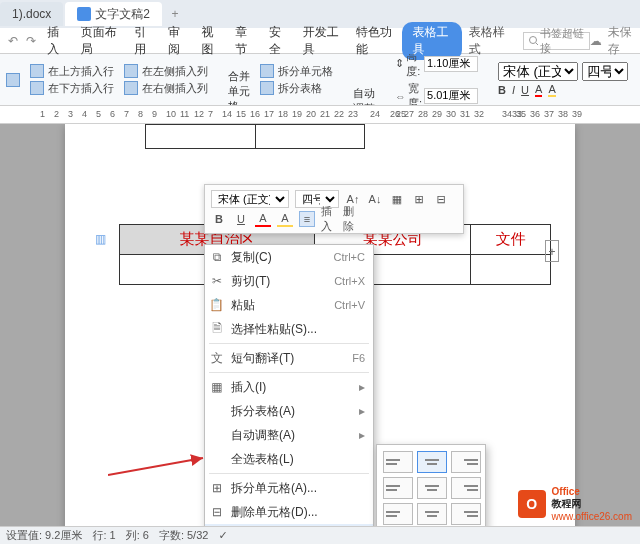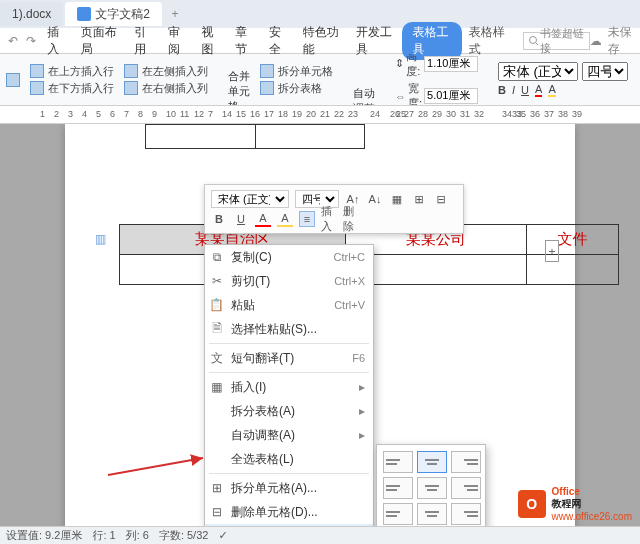--- a/index.html
+++ b/index.html
@@ -70,22 +70,22 @@
 <div class="menubar">
   <span style="margin:0 4px;color:#888;">↶</span>
   <span style="margin:0 4px;color:#888;">↷</span>
   <span class="m">插入</span>
   <span class="m">页面布局</span>
   <span class="m">引用</span>
   <span class="m">审阅</span>
   <span class="m">视图</span>
   <span class="m">章节</span>
   <span class="m">安全</span>
+  <span class="m">开发工具</span>
   <span class="m">特色功能</span>
-  <span class="m">开发工具</span>
   <span class="m pill">表格工具</span>
   <span class="m gray">表格样式</span>
   <div class="search">
     <svg width="12" height="12">
         <circle cx="5" cy="5" r="3.5" fill="none" stroke="#999"></circle>
         <line x1="8" y1="8" x2="11" y2="11" stroke="#999"></line>
       </svg>
     <span>书签超链接</span>
   </div>
   <div class="menuright">
@@ -216,21 +216,21 @@
 <div class="canvas">
   <div class="page">
     <table class="tbl" style="left:80px;top:0;width:220px;">
       <tbody>
           <tr>
             <td style="width:110px;height:24px;"></td>
             <td style="width:110px;"></td>
           </tr>
     </tbody>
       </table>
-    <table class="tbl" style="left:54px;top:100px;width:500px;">
+    <table class="tbl" style="left:54px;top:100px;width:432px;">
       <tbody>
           <tr style="height:30px;">
         <td class="doctxt" style="background:#d9d9d9;">某某自治区</td>
         <td class="doctxt">某某公司</td>
         <td class="doctxt">文件</td>
       </tr>
       <tr style="height:30px;">
             <td></td>
             <td></td>
             <td></td>

